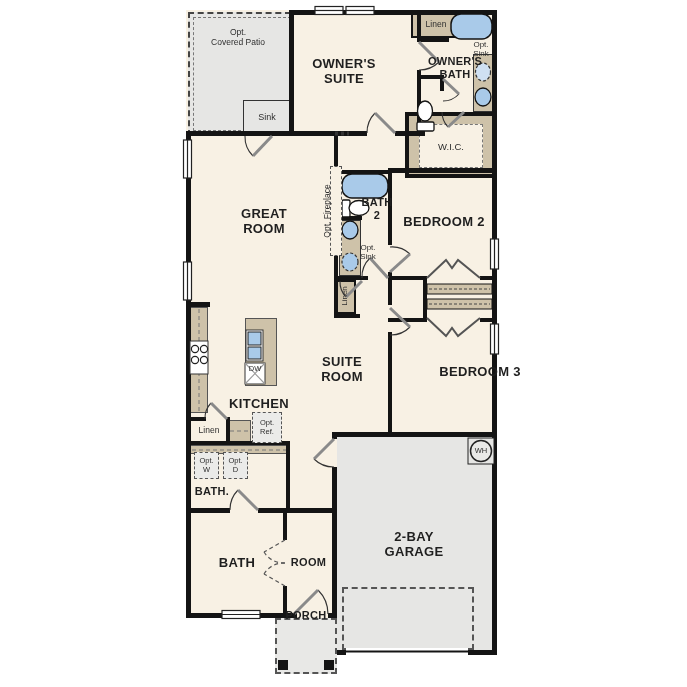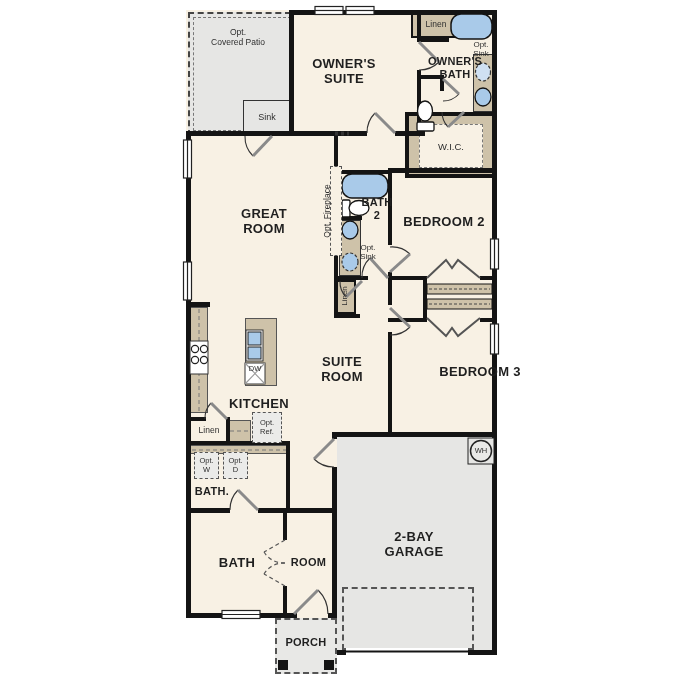--- a/index.html
+++ b/index.html
@@ -257,15 +257,15 @@
   <div class="room-label" style="left:392px;top:364px;width:104px;margin-left:36px;">BEDROOM 3</div>
   <div class="room-label" style="left:209px;top:396px;width:100px;">KITCHEN</div>
   <div class="tiny-label" style="left:246px;top:365px;width:18px;">DW</div>
   <div class="small-label" style="left:188px;top:426px;width:42px;">Linen</div>
   <div class="room-label md" style="left:186px;top:485px;width:52px;">BATH.</div>
   <div class="room-label" style="left:190px;top:555px;width:94px;">BATH</div>
   <div class="room-label md" style="left:285px;top:556px;width:47px;">ROOM</div>
   <div class="room-label" style="left:354px;top:529px;width:120px;">2-BAY
 GARAGE</div>
   <div class="tiny-label" style="left:470px;top:447px;width:22px;">WH</div>
-  <div class="room-label md" style="left:277px;top:636px;width:58px;">PORCH</div>
+  <div class="room-label md" style="left:277px;top:609px;width:58px;">PORCH</div>
 
 </div>
 
 </body></html>

